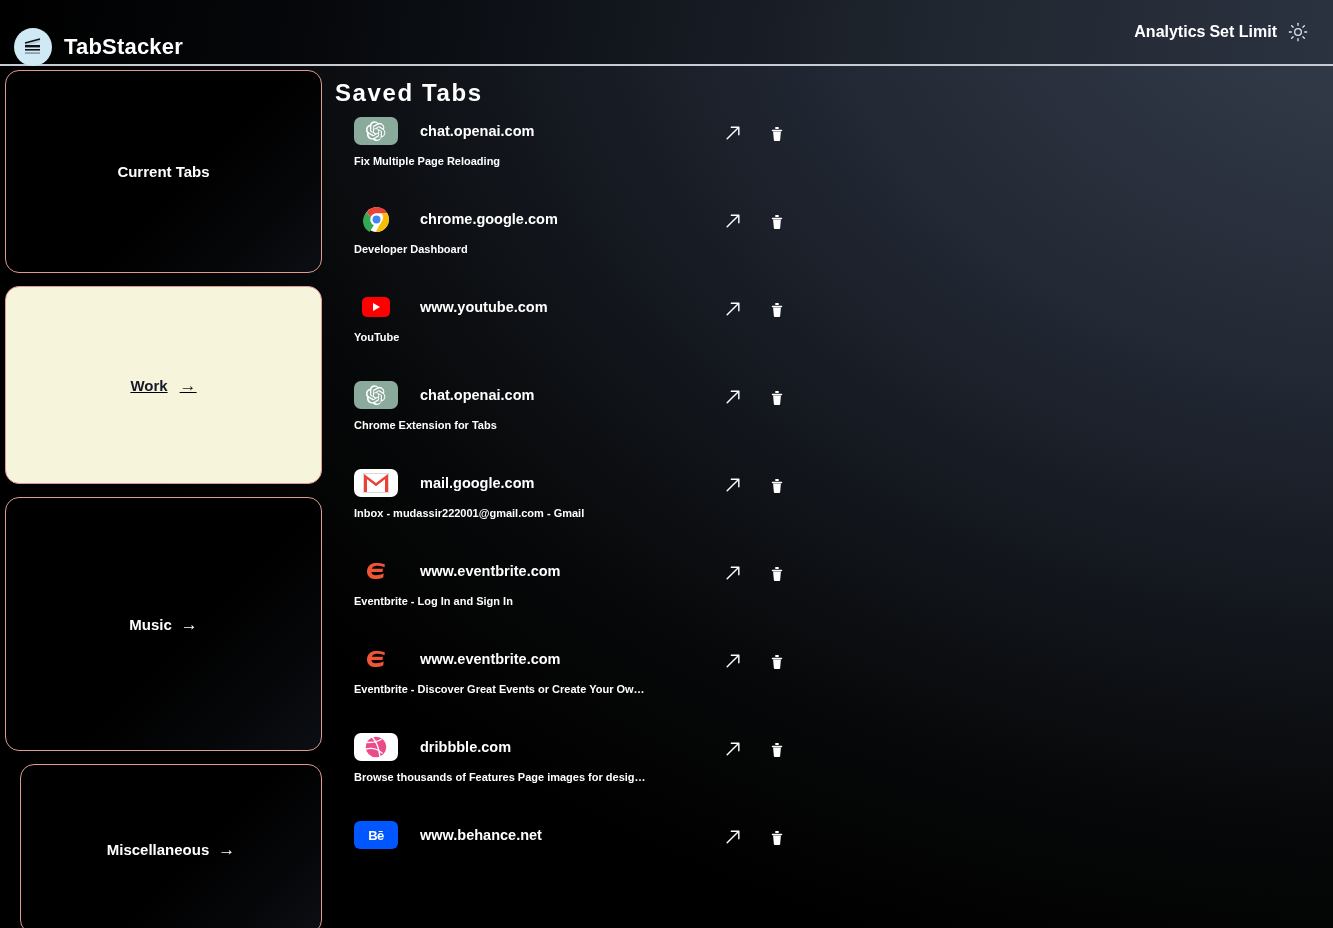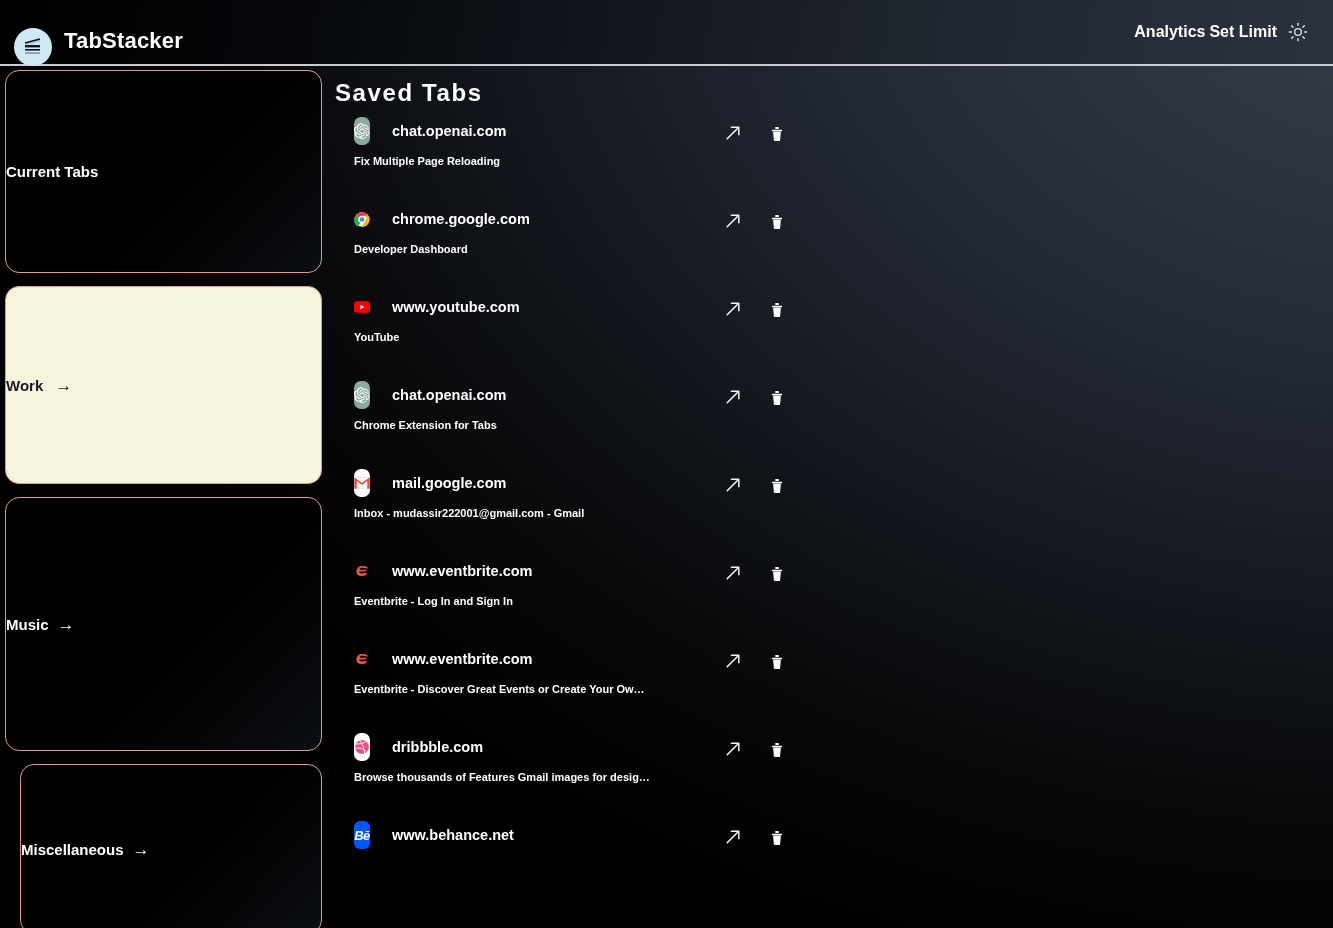--- a/index.html
+++ b/index.html
@@ -33,20 +33,21 @@
     align-items: center;
     justify-content: space-between;
     padding: 0 22px 0 14px;
     background: linear-gradient(100deg, #000000 0%, #05070a 22%, #11151c 45%, #20262f 70%, #2b3240 100%);
     border-bottom: 2px solid #c8ccd2;
     z-index: 5;
   }
 
   .brand {
     display: flex;
+    align-items: center;
     gap: 12px;
     margin-top: 30px;
   }
 
   .brand-logo {
     width: 38px;
     height: 38px;
     border-radius: 50%;
     background: #cfeaf5;
     display: flex;
@@ -96,25 +97,26 @@
     flex-direction: column;
     gap: 13px;
     z-index: 3;
   }
 
   .cat-card {
     border: 1px solid #e09a91;
     border-radius: 14px;
     display: flex;
     align-items: center;
-    justify-content: flex-start;
+    justify-content: center;
     cursor: pointer;
     background: #000000;
     position: relative;
     overflow: hidden;
+    text-decoration: underline;
   }
 
   .cat-card.dark {
     background: linear-gradient(135deg, #000000 0%, #000000 55%, #050608 78%, #0b0e13 100%);
   }
 
   .cat-card.light {
     background: #f7f4dc;
   }
 
@@ -168,31 +170,30 @@
   }
 
   .tab-row-head {
     display: flex;
     align-items: center;
     gap: 22px;
     padding-left: 24px;
   }
 
   .favicon {
-    width: 16px;
+    width: 44px;
     height: 28px;
     border-radius: 7px;
     flex: none;
     display: flex;
     align-items: center;
     justify-content: center;
     overflow: hidden;
     font-size: 13px;
     font-weight: bold;
-    font-style: italic;
   }
 
   .tab-domain {
     font-size: 14.5px;
     font-weight: bold;
     color: #ffffff;
     white-space: nowrap;
   }
 
   .tab-title {
@@ -514,21 +515,21 @@
               </svg>
             </span>
             <span class="act-btn">
               <svg width="18" height="20" viewBox="0 0 24 24" fill="#ffffff">
                 <rect x="5" y="7.5" width="14" height="2" rx="1"></rect>
                 <path d="M6.8 10h10.4l-1 11.2a1.4 1.4 0 0 1-1.4 1.3H9.2a1.4 1.4 0 0 1-1.4-1.3z"></path>
                 <rect x="9.5" y="4" width="5" height="2.6" rx="1"></rect>
               </svg>
             </span>
           </div>
-          <div class="tab-title">Browse thousands of Features Gmail images for desig…</div>
+          <div class="tab-title">Browse thousands of Features Page images for desig…</div>
         </div>
         <div class="tab-row">
           <div class="tab-row-head">
             <span class="favicon fi-behance">
               <span style="font-size:13px;font-weight:bold;color:#ffffff;letter-spacing:-.5px;">Bē</span>
             </span>
             <span class="tab-domain">www.behance.net</span>
           </div>
           <div class="row-actions">
             <span class="act-btn">

